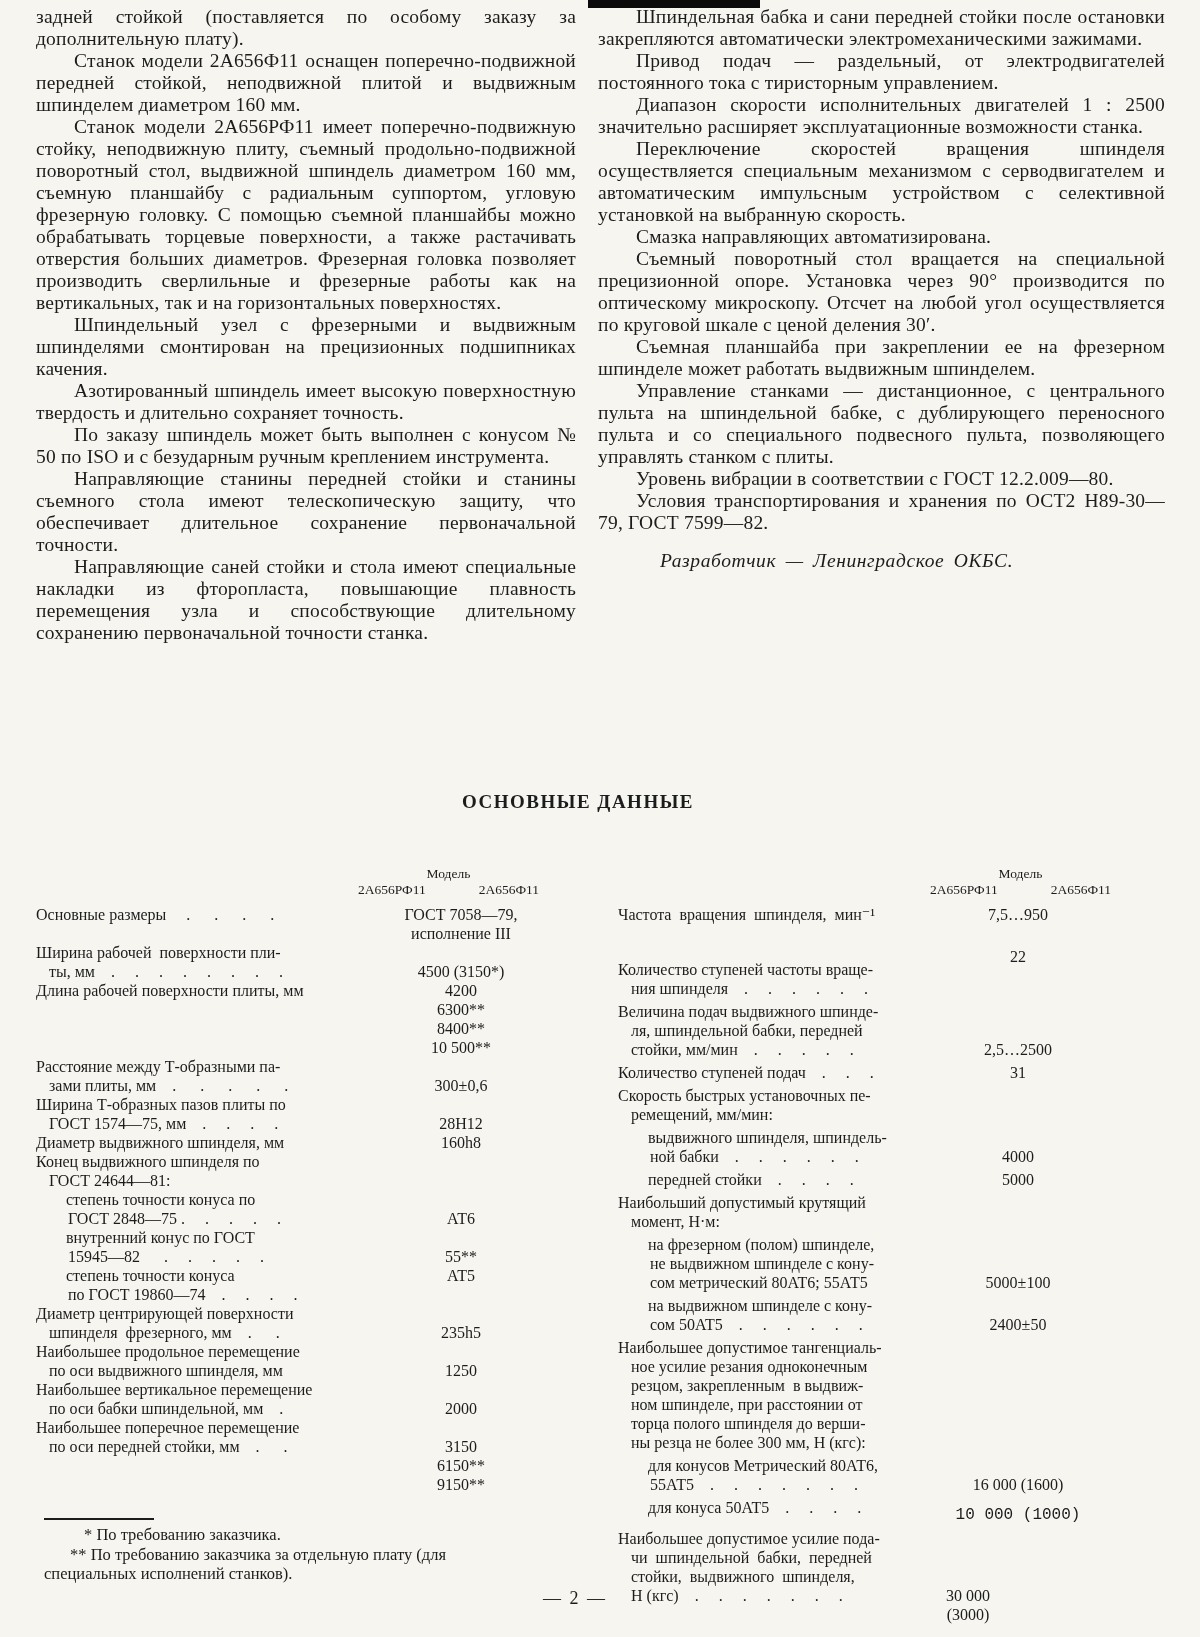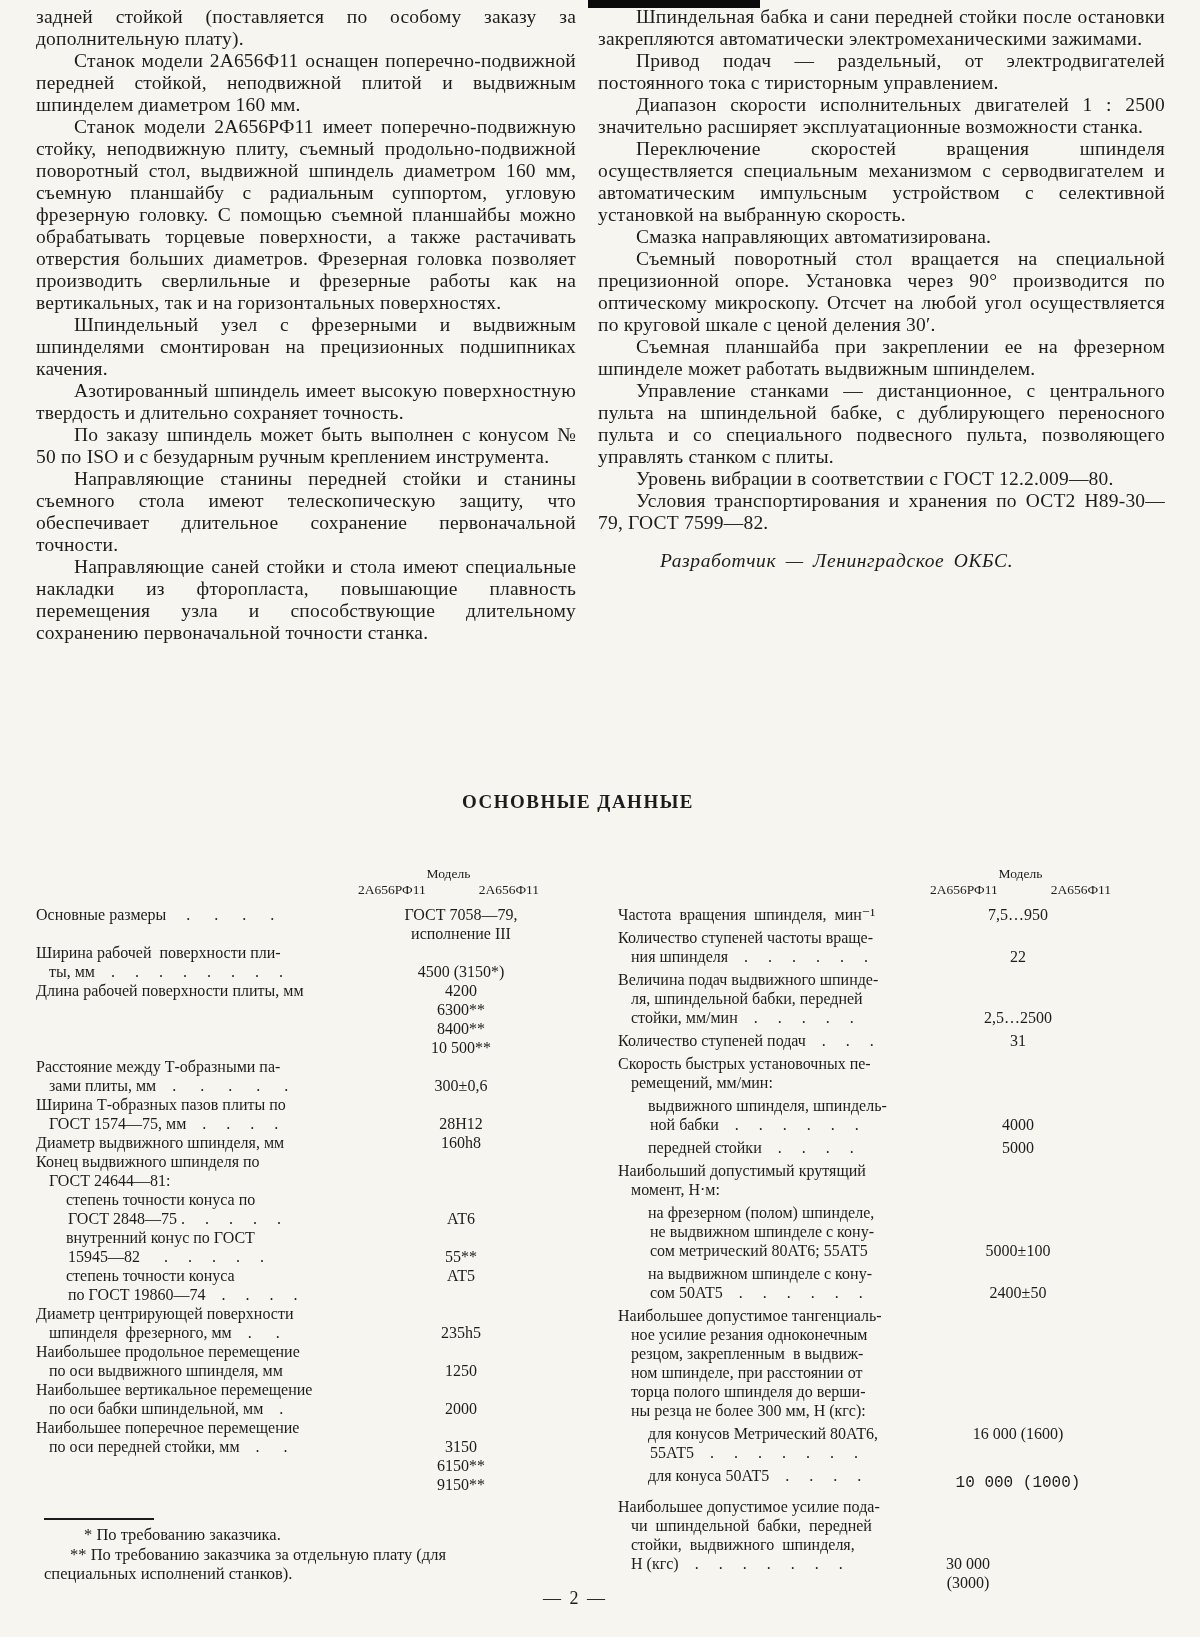--- a/index.html
+++ b/index.html
@@ -221,21 +221,21 @@
       <div class="spec-row">
         <div class="spec-label">
           <div class="label-line" style="padding-left: 0px;">Частота  вращения  шпинделя,  мин⁻¹</div>
         </div>
         <div class="spec-value" style="margin-top: 0px;">
           <div class="value-line">7,5…950</div>
         </div>
       </div>
       <div class="spec-row">
         <div class="spec-label">
-          <div class="label-line" style="padding-left: 0px;">Количество ступеней частоты враще-</div>
+          <div class="label-line" style="padding-left: 0px; margin-top: 32px;">Количество ступеней частоты враще-</div>
           <div class="label-line" style="padding-left: 13px;">ния шпинделя    .     .     .     .     .     .</div>
         </div>
         <div class="spec-value" style="margin-top: 19px;">
           <div class="value-line">22</div>
         </div>
       </div>
       <div class="spec-row">
         <div class="spec-label">
           <div class="label-line" style="padding-left: 0px;">Величина подач выдвижного шпинде-</div>
           <div class="label-line" style="padding-left: 13px;">ля, шпиндельной бабки, передней</div>
@@ -309,21 +309,21 @@
           <div class="label-line" style="padding-left: 13px;">ном шпинделе, при расстоянии от</div>
           <div class="label-line" style="padding-left: 13px;">торца полого шпинделя до верши-</div>
           <div class="label-line" style="padding-left: 13px;">ны резца не более 300 мм, Н (кгс):</div>
         </div>
       </div>
       <div class="spec-row">
         <div class="spec-label">
           <div class="label-line" style="padding-left: 30px;">для конусов Метрический 80АТ6,</div>
           <div class="label-line" style="padding-left: 32px;">55АТ5    .     .     .     .     .     .     .</div>
         </div>
-        <div class="spec-value" style="">
+        <div class="spec-value" style="margin-top: 19px;">
           <div class="value-line">16 000  (1600)</div>
         </div>
       </div>
       <div class="spec-row">
         <div class="spec-label">
           <div class="label-line" style="padding-left: 30px;">для конуса 50АТ5    .     .     .     .</div>
         </div>
         <div class="spec-value" style="margin-top: 8px; font-family: Liberation Mono, monospace;">
           <div class="value-line">10 000  (1000)</div>
         </div>

